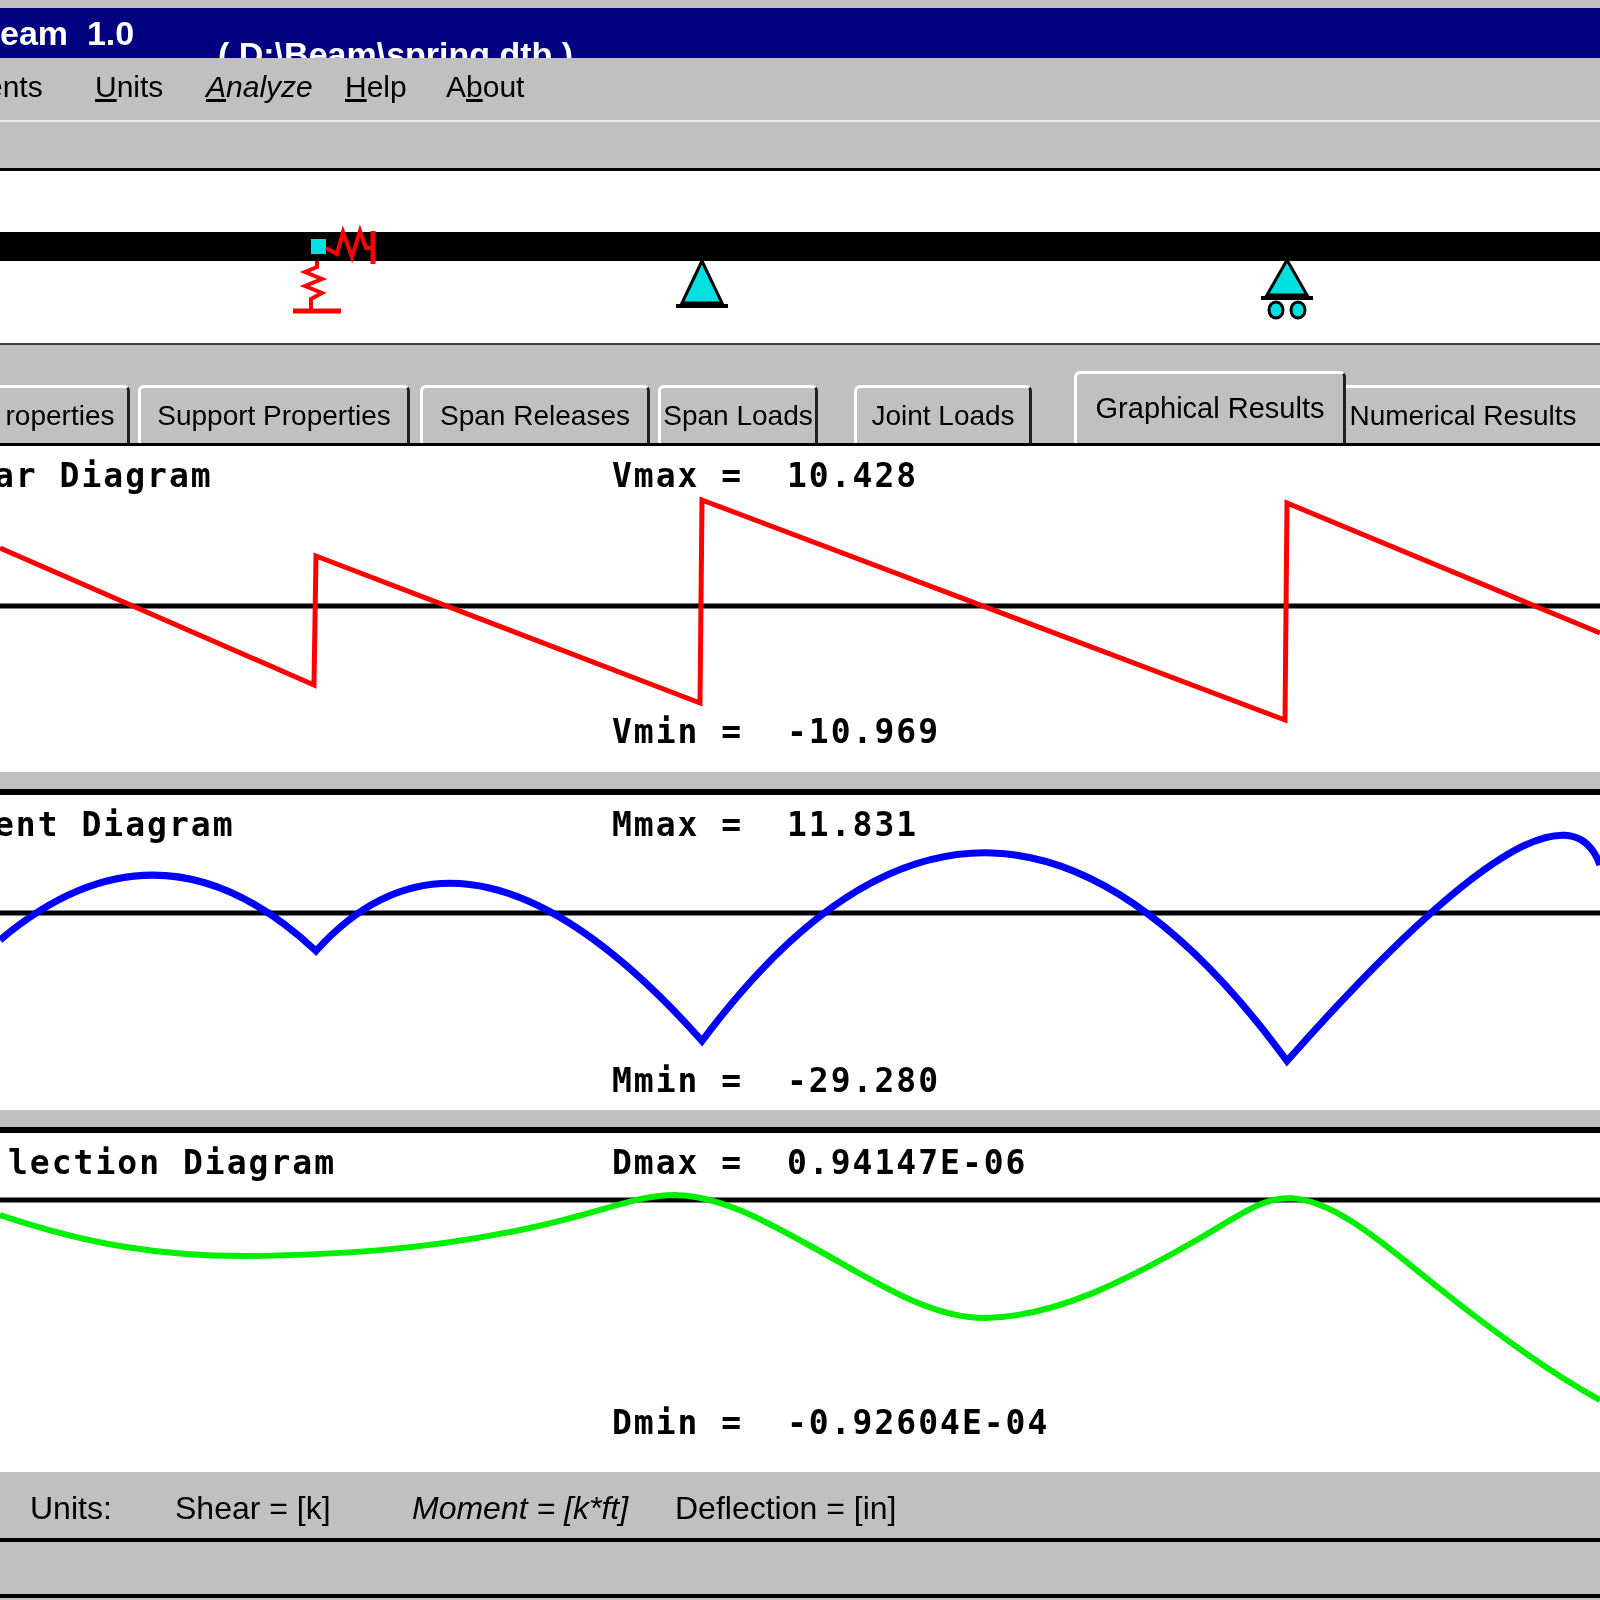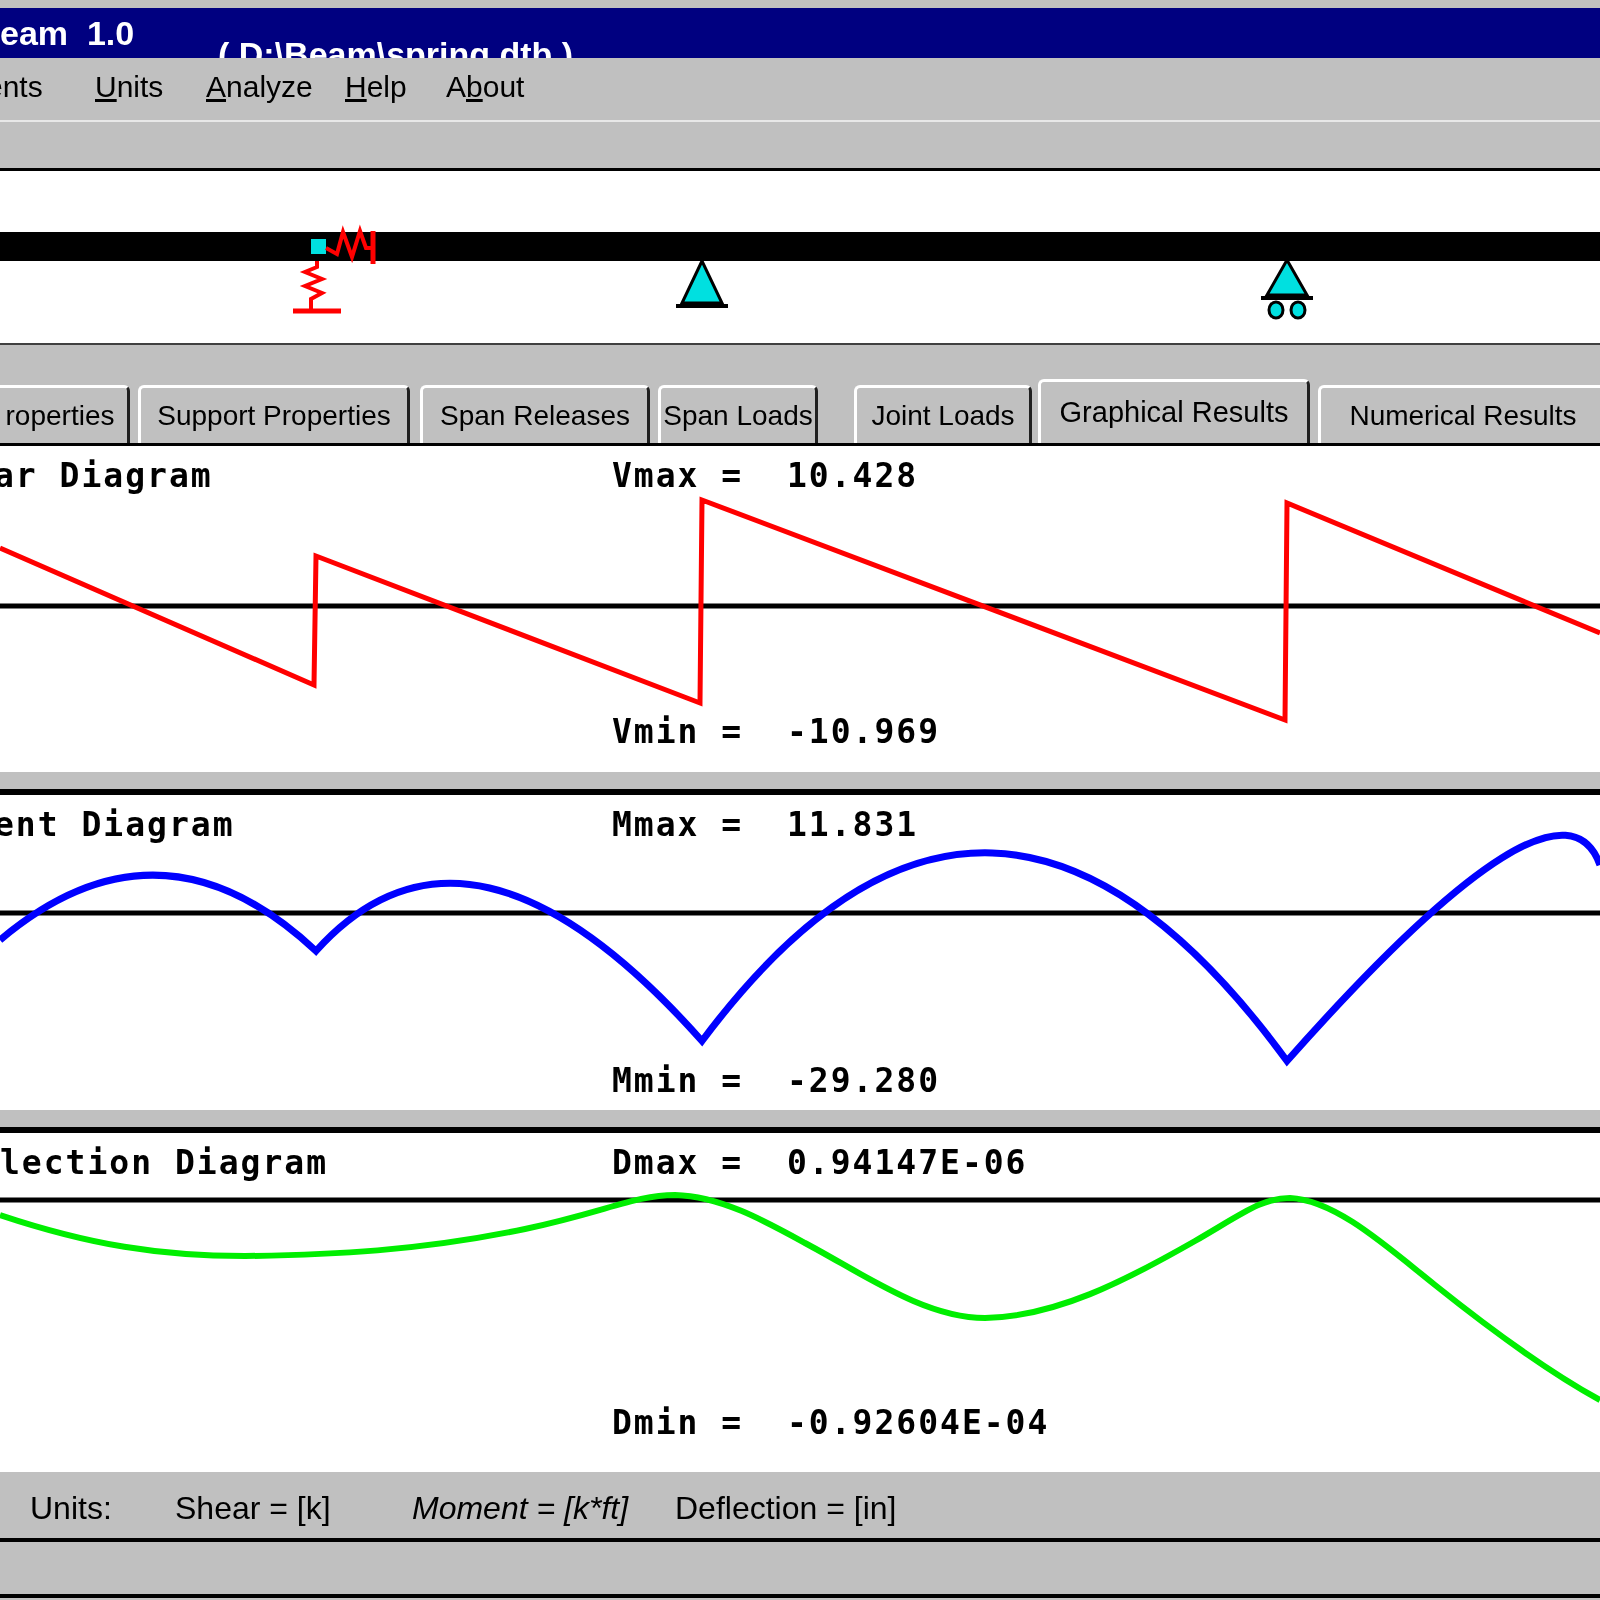--- a/index.html
+++ b/index.html
@@ -11,54 +11,54 @@
   .top-strip{position:absolute;top:0;left:0;width:1600px;height:8px;background:#c0c0c0;}
   .titlebar{position:absolute;top:8px;left:0;width:1600px;height:50px;background:var(--titlebar);}
   .titlebar .tb-text{position:absolute;color:#ffffff;font-weight:bold;font-size:34px;top:6px;white-space:pre;}
   .tb-pre{left:0px;}
   .tb-path{left:218px;margin-top:21px;}
 
   .menubar{position:absolute;top:58px;left:0;width:1600px;height:62px;background:#c0c0c0;
            border-bottom:2px solid #e8e8e8;}
   .menu-item{position:absolute;top:12px;font-size:30px;color:#000;white-space:pre;cursor:default;}
   .menu-item .u{text-decoration:underline;}
-  .mi-0{left:-14px;} .mi-1{left:95px;} .mi-2{left:206px;} .mi-3{left:345px;} .mi-4{left:446px;}
+  .mi-0{left:-14px;} .mi-1{left:95px;} .mi-2{left:206px;font-style:italic;} .mi-3{left:345px;} .mi-4{left:446px;}
 
   .toolband{position:absolute;top:122px;left:0;width:1600px;height:46px;background:#c0c0c0;}
 
   
   .beam-panel{position:absolute;top:168px;left:0;width:1600px;height:177px;background:#ffffff;
               border-top:3px solid #000;border-bottom:2px solid #404040;box-sizing:border-box;}
   .beam-panel svg{position:absolute;top:0;left:0;}
 
   
   .tabband{position:absolute;top:347px;left:0;width:1600px;height:96px;background:#c0c0c0;}
   .tab{position:absolute;bottom:0;height:58px;background:#c0c0c0;box-sizing:border-box;
        border-left:3px solid #ffffff;border-top:3px solid #ffffff;border-right:3px solid #202020;
        border-radius:6px 6px 0 0;text-align:center;font-size:28px;color:#000;
        display:flex;align-items:center;justify-content:center;cursor:default;white-space:nowrap;overflow:hidden;}
-  .tab.active{height:64px;z-index:5;font-size:29px;}
+  .tab.active{height:72px;z-index:5;font-size:29px;margin-left:36px;}
   .tb-0{left:-10px;width:140px;} .tb-1{left:138px;width:272px;} .tb-2{left:420px;width:230px;}
   .tb-3{left:658px;width:160px;} .tb-4{left:854px;width:178px;} .tb-5{left:1038px;width:272px;}
   .tb-6{left:1318px;width:290px;}
 
   
   .panel{position:absolute;left:0;width:1600px;background:#ffffff;border-top:3px solid #000;box-sizing:border-box;}
   .panel svg{position:absolute;top:0;left:0;}
   .p-shear{top:443px;height:327px;}
   .p-moment{top:792px;height:316px;}
   .p-deflect{top:1130px;height:340px;}
   .sep{position:absolute;left:0;width:1600px;height:22px;background:#c0c0c0;
        border-top:2px solid #ffffff;border-bottom:3px solid #000;box-sizing:border-box;}
   .sep-1{top:770px;} .sep-2{top:1108px;}
 
   .mono{position:absolute;font-family:"DejaVu Sans Mono","Liberation Mono",monospace;
         font-weight:bold;font-size:33px;letter-spacing:2px;color:#000;white-space:pre;}
   .dg-title{left:-6px;top:10px;}
-  .dg-title-d{left:0px;top:10px;}
+  .dg-title-d{left:8px;top:10px;}
   .dg-max{left:612px;top:10px;}
   .mn-shear{left:612px;top:266px;}
   .mn-moment{left:612px;top:266px;}
   .mn-deflect{left:612px;top:270px;}
 
   .baseline{stroke:#000;stroke-width:5;}
   .shear-stroke{stroke:var(--shear);stroke-width:5;fill:none;}
   .moment-stroke{stroke:var(--moment);stroke-width:7;fill:none;}
   .deflect-stroke{stroke:var(--deflection);stroke-width:6;fill:none;}
   .spring-stroke{stroke:var(--shear);stroke-width:4;fill:none;}

